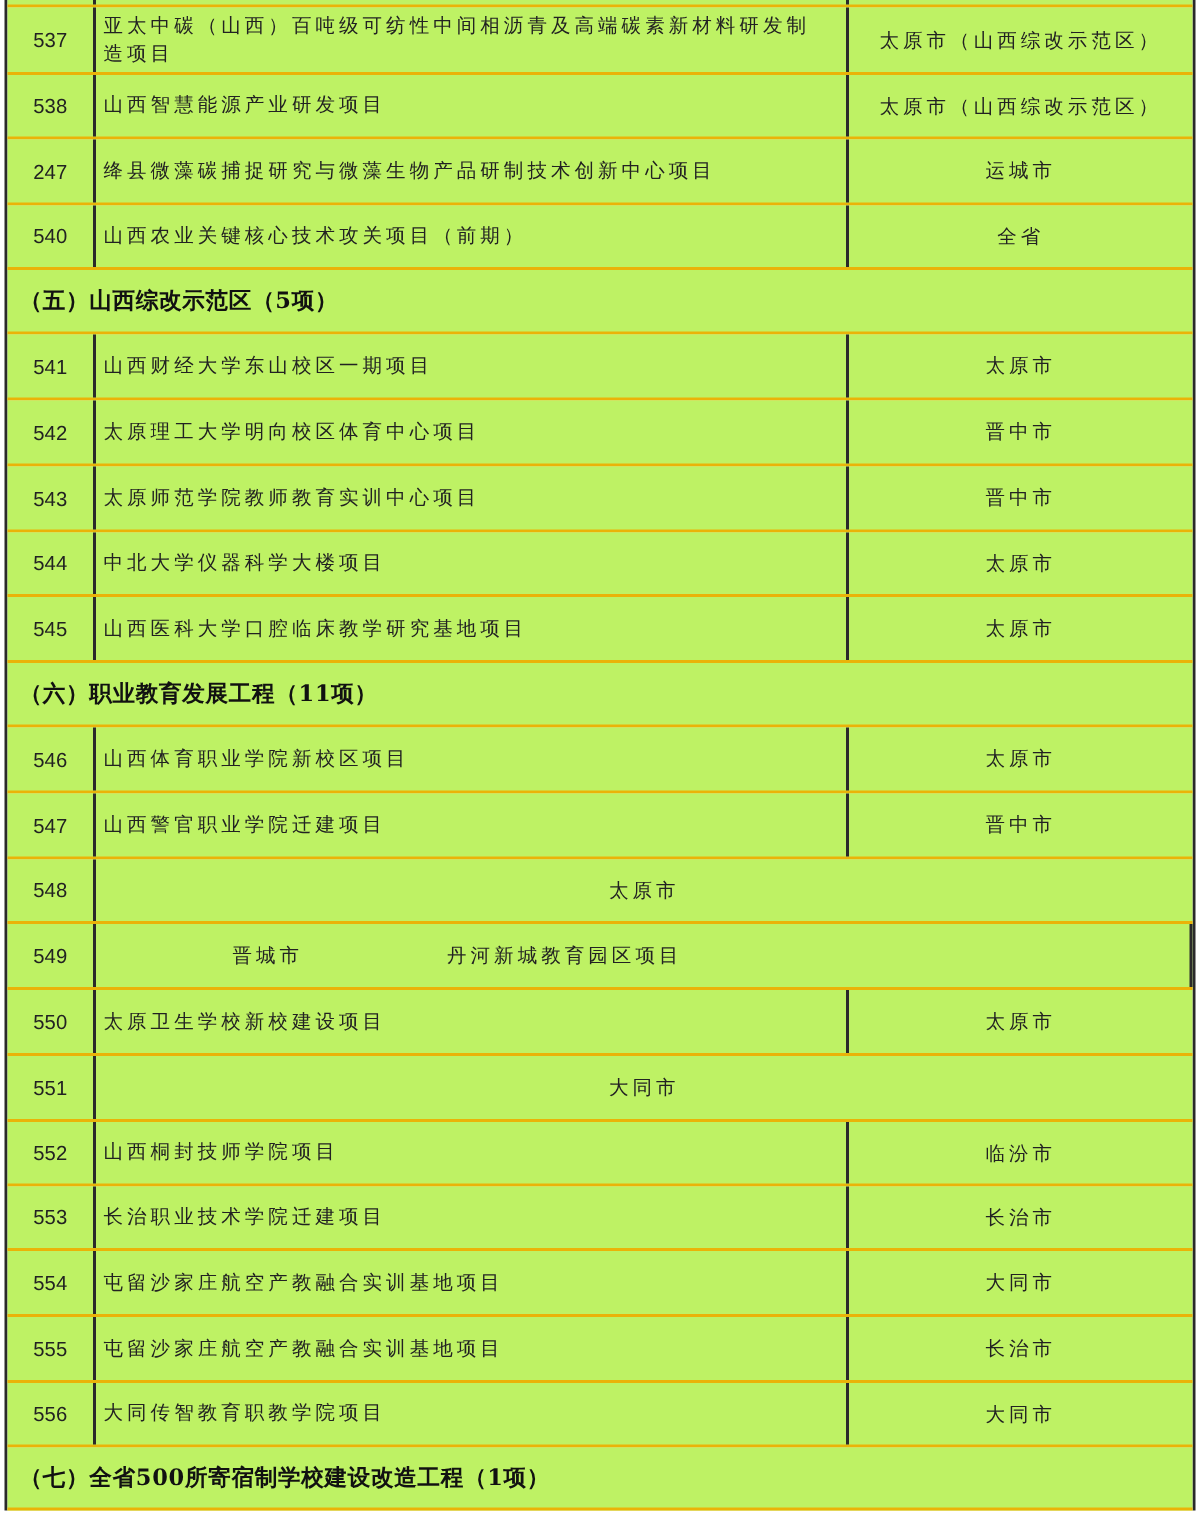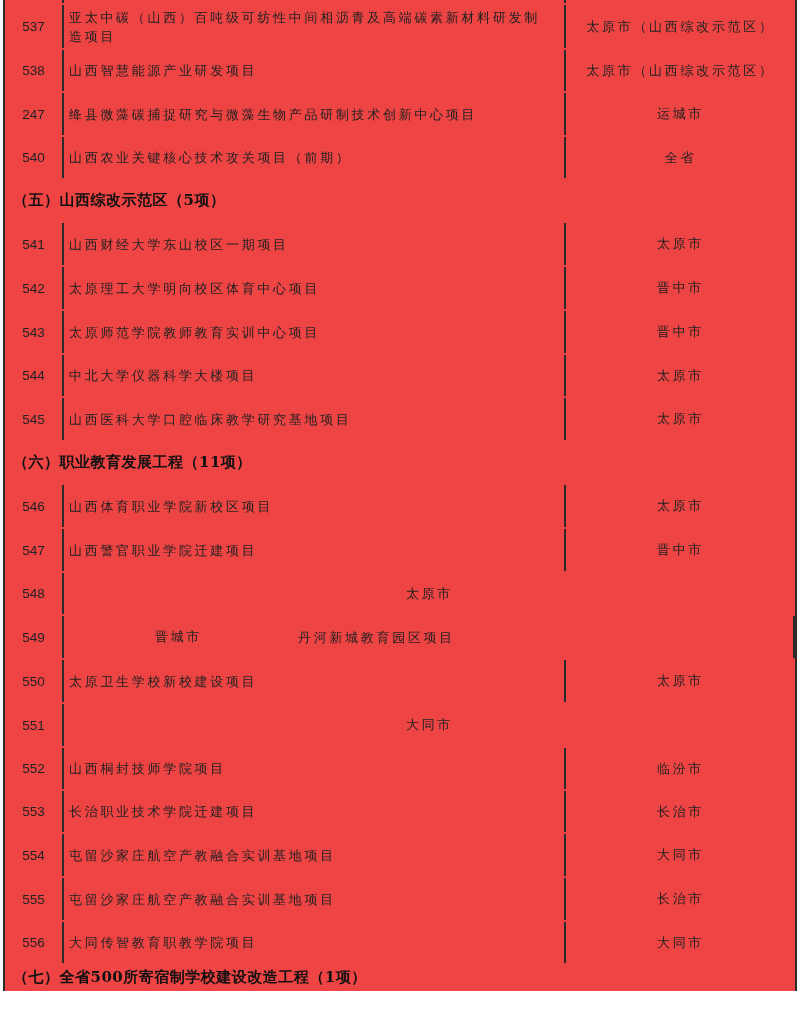--- a/index.html
+++ b/index.html
@@ -4,22 +4,22 @@
 <style>
   html, body { margin: 0; padding: 0; background: #ffffff; }
   body { width: 800px; height: 1012px; overflow: hidden; position: relative; }
   .table {
     position: absolute; left: 3px; top: 0; width: 794px;
     border-left: 2px solid #2a2a2a; border-right: 2px solid #2a2a2a;
     box-sizing: border-box;
   }
   .row {
     display: flex; box-sizing: border-box;
-    border-bottom: 2px solid #ef4444;
-    background: #ef4444;
+    border-bottom: 2px solid #eab308;
+    background: #bef264;
   }
   .cell { box-sizing: border-box; display: flex; align-items: center; }
   .c-num {
     width: 59px; border-right: 2px solid #2a2a2a; justify-content: center;
     font-family: "Liberation Sans", sans-serif; font-size: 13.5px; color: #222;
   }
   .c-name {
     width: 502px; border-right: 2px solid #2a2a2a; padding-left: 5px; padding-right: 19px;
     font-family: "DejaVu Sans", sans-serif; font-size: 13px; letter-spacing: 2.7px;
     color: #222; line-height: 19px;
@@ -27,21 +27,21 @@
   .c-loc {
     flex: 1; justify-content: center;
     font-family: "DejaVu Sans", sans-serif; font-size: 13px; letter-spacing: 2.7px; color: #222; border-radius: 13px;
   }
   .section .c-sec {
     flex: 1; padding-left: 8px;
     font-family: "DejaVu Serif", serif; font-weight: bold; font-size: 15px; color: #111;
     letter-spacing: 0.5px;
   }
   .h5 { height: 5px; }
-  .h42 { height: 26px; } .h43 { height: 43px; } .h44 { height: 44px; } .h45 { height: 45px; }
+  .h42 { height: 42px; } .h43 { height: 43px; } .h44 { height: 44px; } .h45 { height: 45px; }
 </style>
 </head>
 <body>
 
 <div class="table">
 
   <div class="row h5">
     <div class="cell c-num"></div>
     <div class="cell c-name"></div>
     <div class="cell c-loc"></div>

